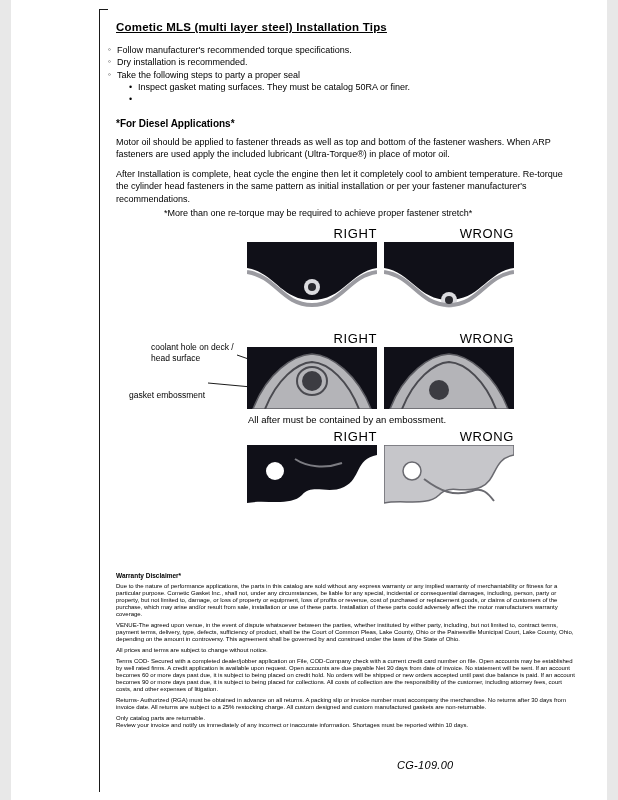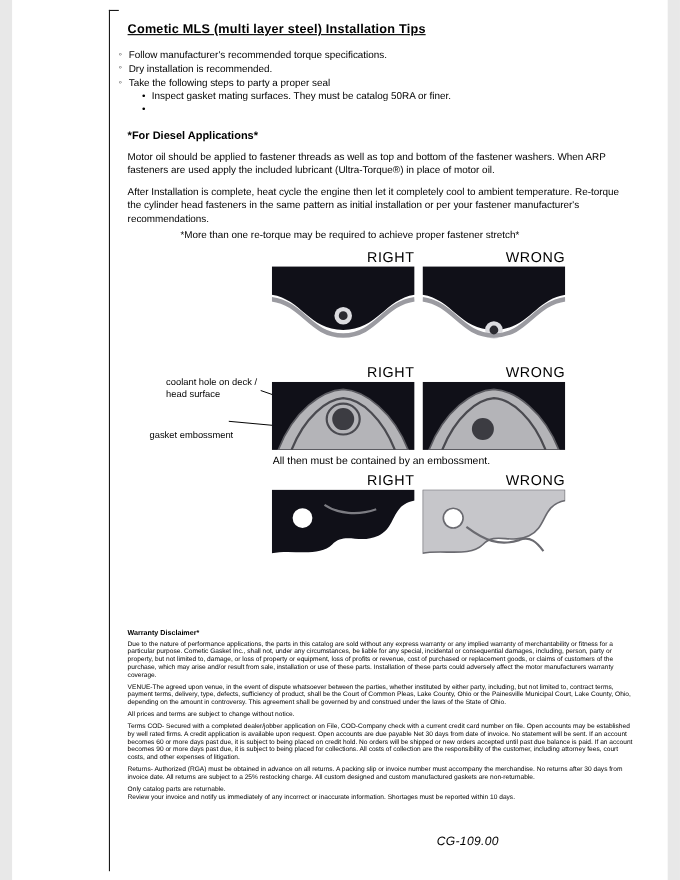--- a/index.html
+++ b/index.html
@@ -34,21 +34,21 @@
   .r2-img{top:347px;height:62px;}
   .r3-img{top:445px;height:64px;}
   .img-left{left:236px;}
   .img-right{left:373px;}
   .caption{left:237px;font-size:9.5px;line-height:11.5px;}
   .cap1{top:317px;}
   .cap2{top:414px;}
   .cap3{top:513px;width:235px;}
   .callout{font-size:8.5px;line-height:10.5px;}
   .callout-coolant{left:140px;top:342px;width:86px;}
-  .callout-emboss{left:118px;top:390px;width:90px;text-align:center;}
+  .callout-emboss{left:118px;top:390px;width:90px;}
   .leader-svg{left:196px;top:347px;width:116px;height:58px;}
   .disclaimer{left:105px;top:572px;width:460px;font-size:6px;line-height:7px;}
   .disclaimer .d-head{font-weight:bold;font-size:6.5px;margin-bottom:4px;}
   .disclaimer p{margin:0 0 4px 0;}
   .disclaimer p.tight{margin:0;}
   .footer{left:386px;top:759px;font-size:11px;letter-spacing:0.3px;font-style:italic;}
 </style>
 </head>
 <body>
 
@@ -129,21 +129,21 @@
     </svg>
   </div>
   <div class="abs diag r2-img img-right">
     <svg viewBox="0 0 130 62">
       <rect width="130" height="62" fill="#101018"></rect>
       <path d="M6 62 C20 26 46 8 65 7 C85 8 111 28 124 62 Z" fill="#b4b4b8" stroke="#5c5c62" stroke-width="1.5"></path>
       <path d="M18 62 C30 32 50 16 65 15 C82 16 101 34 112 62" fill="none" stroke="#4a4a50" stroke-width="2"></path>
       <circle cx="55" cy="43" r="10" fill="#3c3c42"></circle>
     </svg>
   </div>
-  <div class="abs caption cap2">All then must be contained by an embossment.</div>
+  <div class="abs caption cap2">All after must be contained by an embossment.</div>
 
   <div class="abs col-header hdr-left r3-hdr">RIGHT</div>
   <div class="abs col-header hdr-right r3-hdr">WRONG</div>
 
   <div class="abs diag r3-img img-left">
     <svg viewBox="0 0 130 64">
       <rect width="130" height="64" fill="#ffffff"></rect>
       <path d="M0 0 H130 V10 C108 14 114 34 97 42 C80 50 66 38 55 50 C43 62 18 54 0 58 Z" fill="#101018"></path>
       <circle cx="28" cy="26" r="9" fill="#ffffff"></circle>
       <path d="M48 14 C60 22 78 24 95 18" stroke="#7c7c82" stroke-width="2" fill="none"></path>

